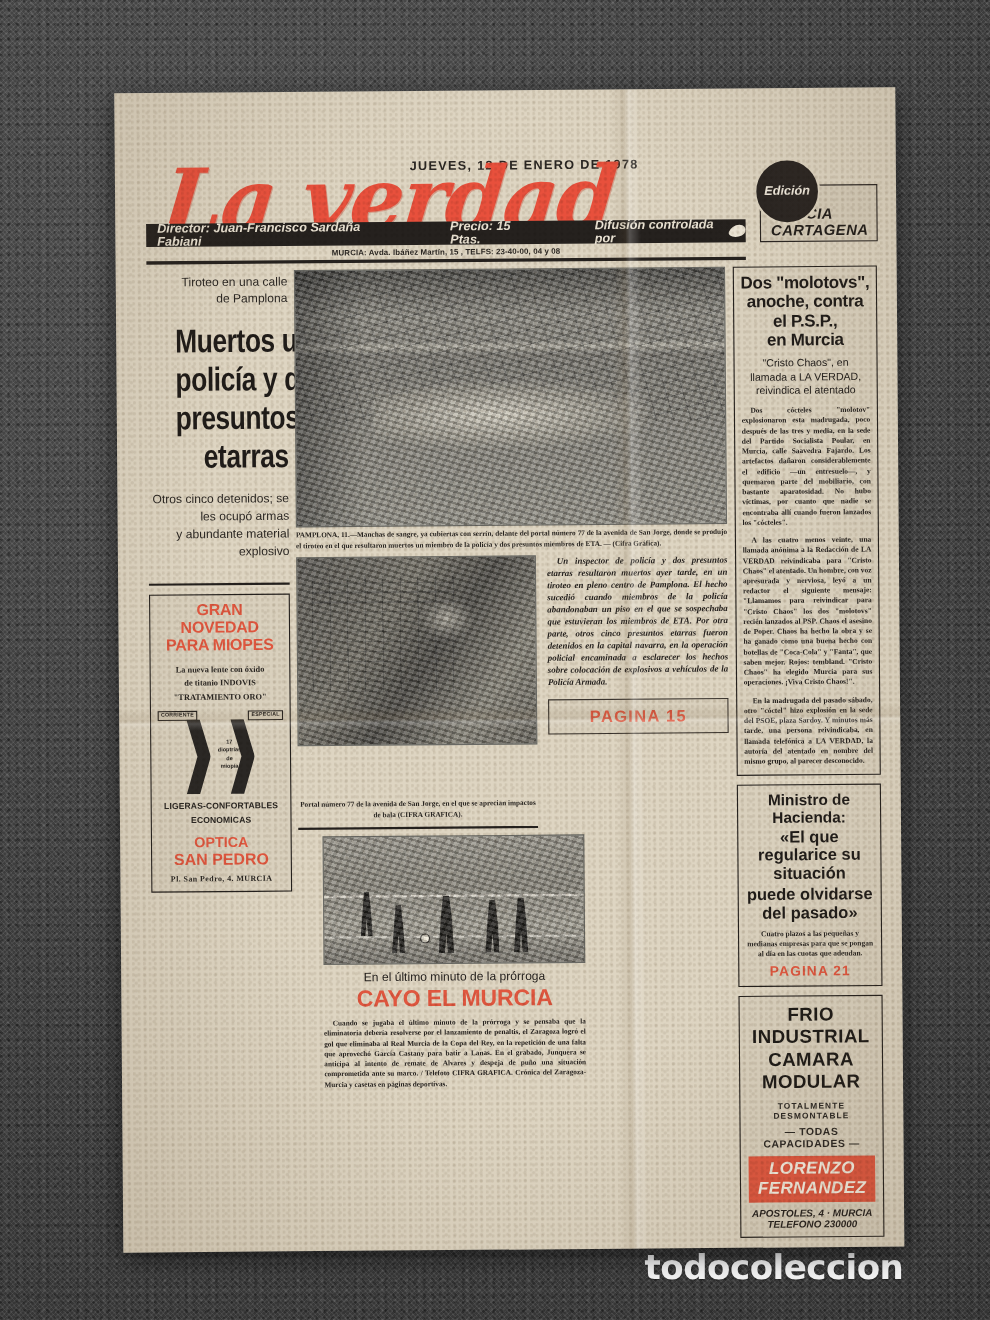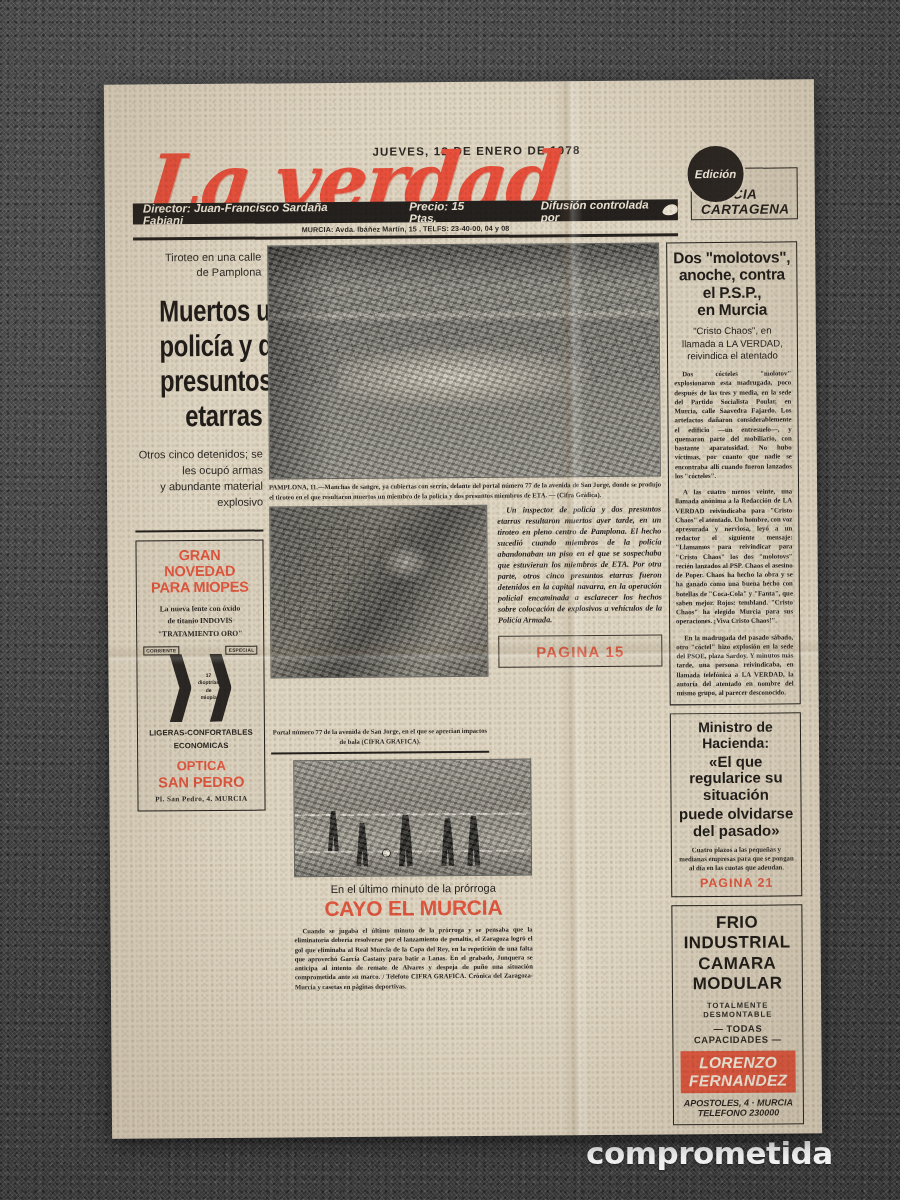--- a/index.html
+++ b/index.html
@@ -289,21 +289,21 @@
   .fut-k{font-size:11px;text-align:center;color:#25211e;margin-top:6px;}
   .fut-h{color:#e0573f;font-size:21px;font-weight:bold;text-align:center;letter-spacing:-.2px;margin-top:2px;}
   .fut-b{font-family:"Liberation Serif",serif;font-weight:bold;font-size:6.6px;line-height:1.4;color:#272320;text-align:justify;margin-top:5px;text-indent:8px;}
 
   .hr-d{height:2px;background:#25211e;margin:6px 0;}
 </style>
 </head>
 <body>
 
 <div id="backdrop"></div>
-<div id="watermark">comprometida</div>
+<div id="watermark">todocoleccion</div>
 
 <div id="paper">
   <div id="sheet">
 
     <div class="masthead">
       <div class="dateline">JUEVES, 12 DE ENERO DE 1978</div>
       <div class="logo">La verdad</div>
 
       <div class="edicion-badge">Edición</div>
       <div class="edition-box">

